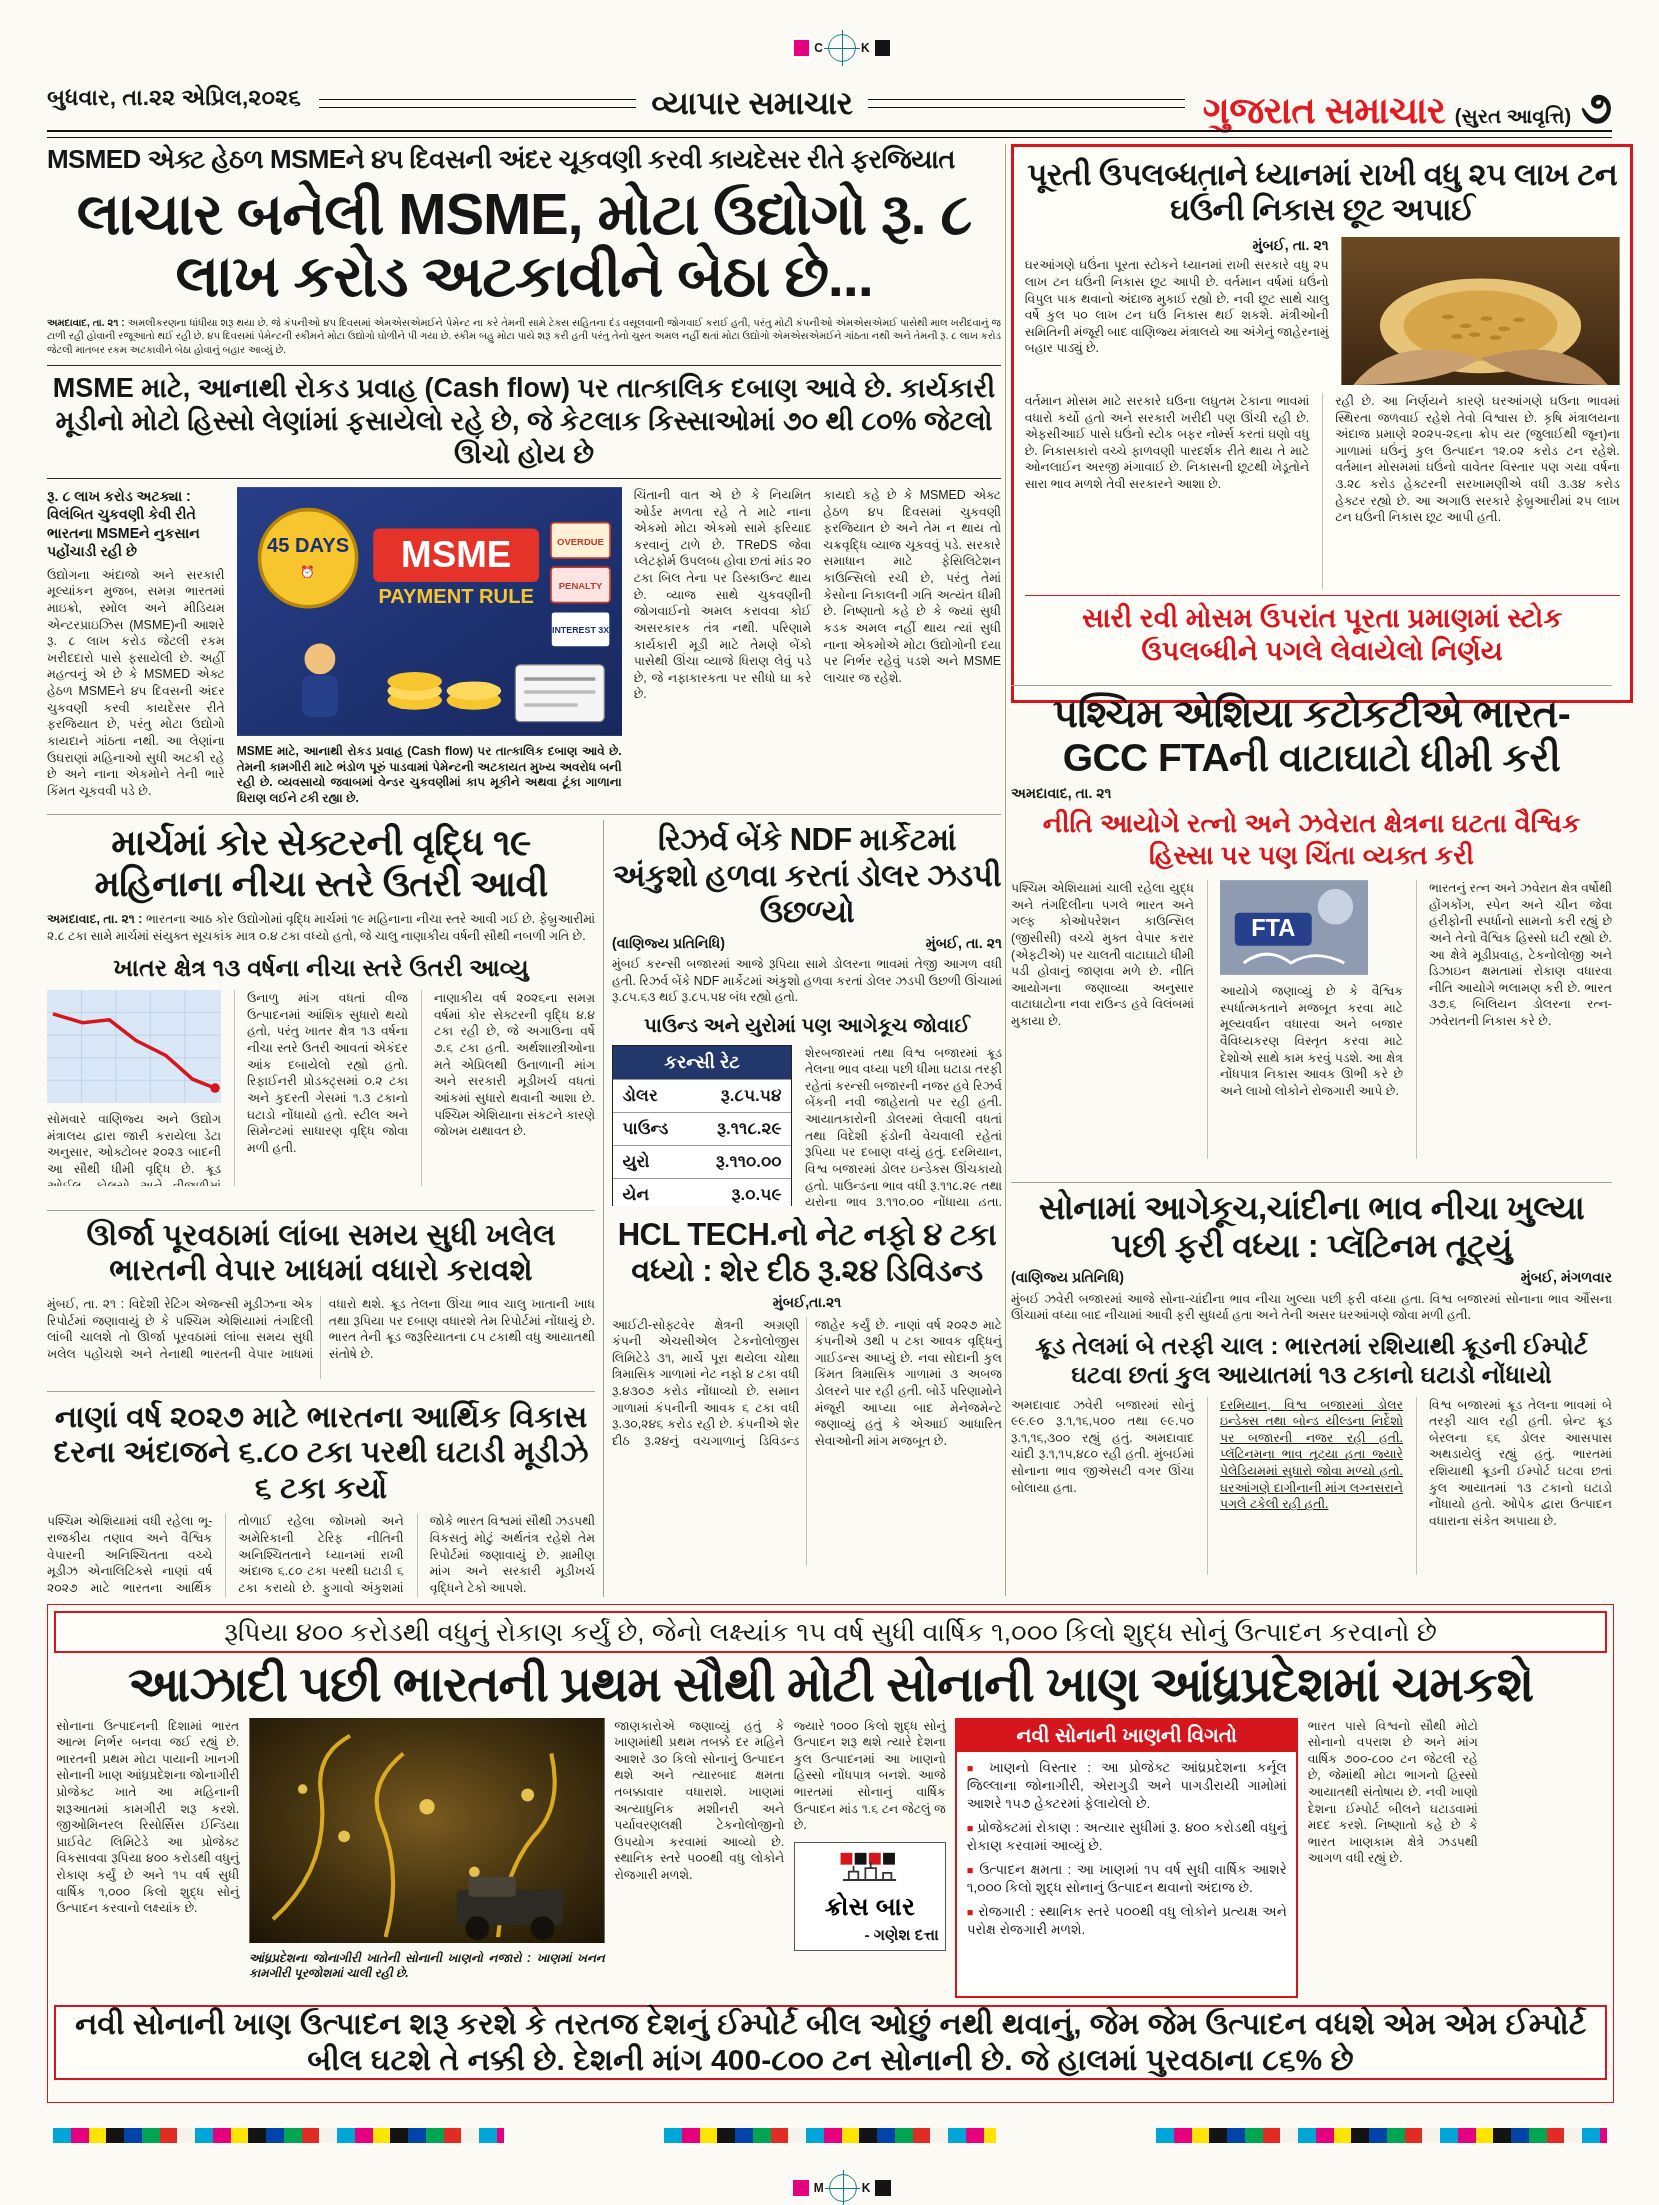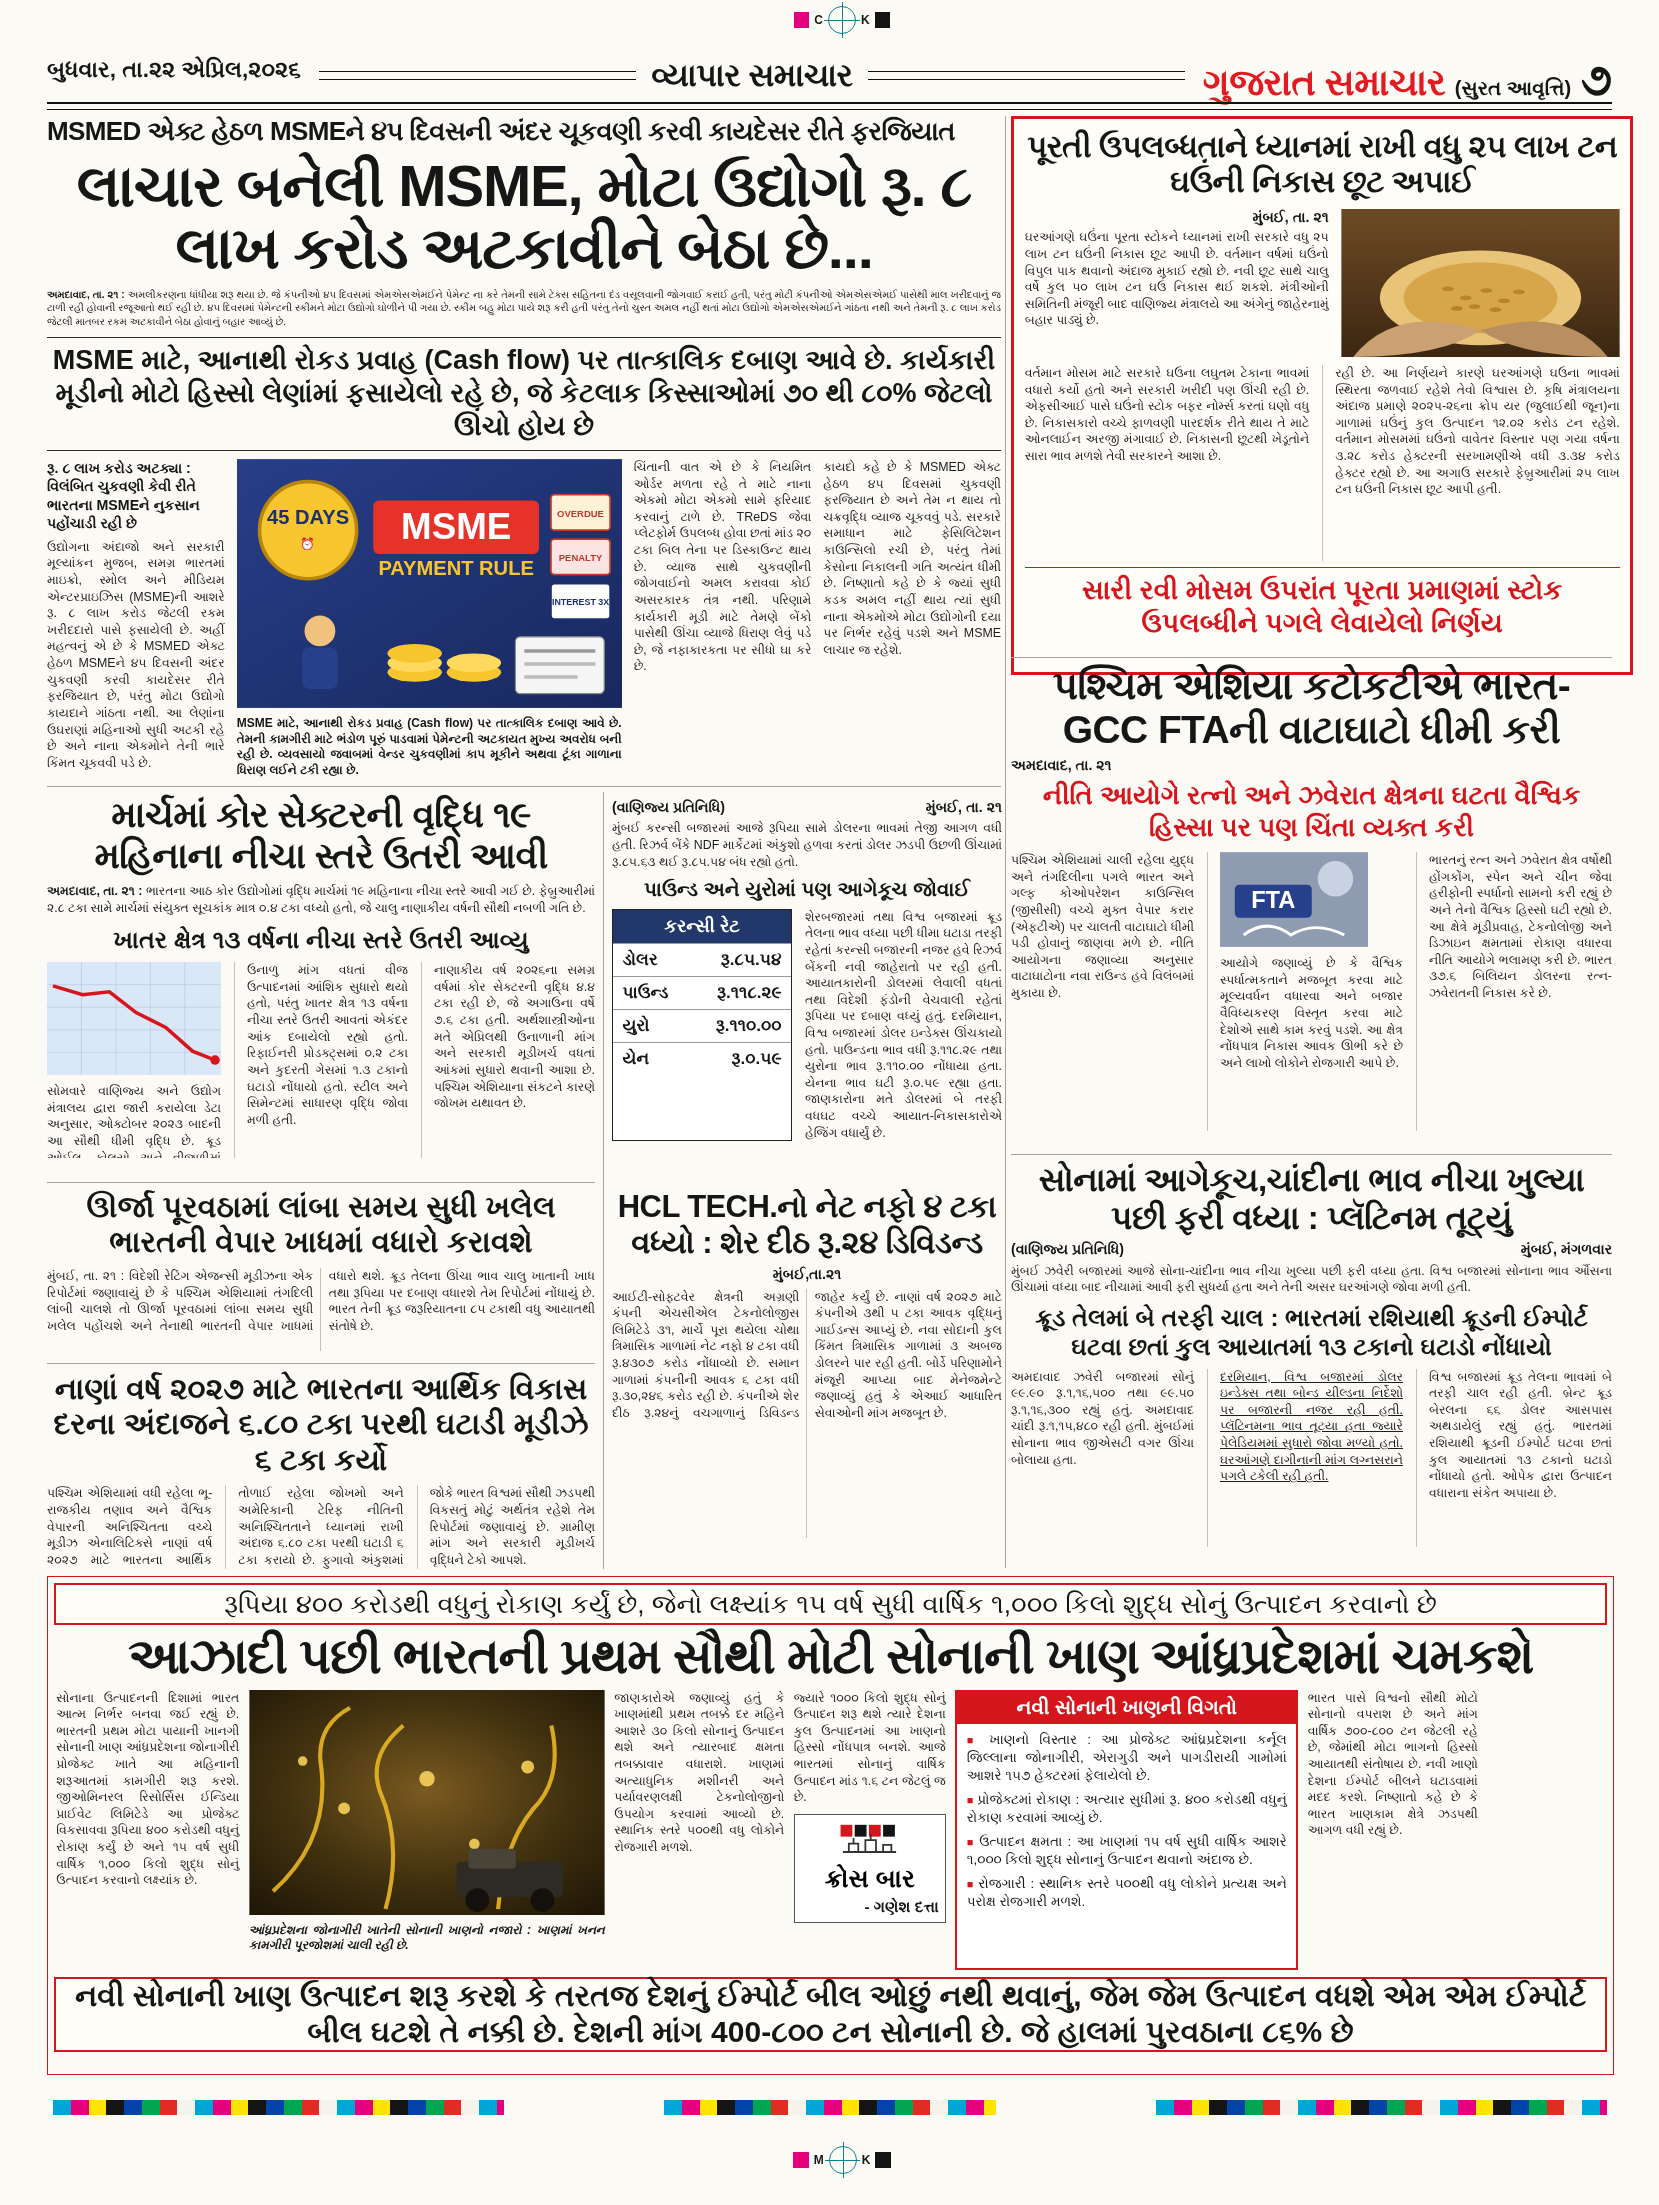--- a/index.html
+++ b/index.html
@@ -1,18 +1,18 @@
 <!DOCTYPE html>
 <html lang="gu" style="font-size:9.5px"><head>
 <meta charset="utf-8">
 <style>
   html,body{margin:0;padding:0;background:#d8d6d0;}
   .page{position:relative;width:1660px;height:2205px;background:#fcfaf4;
         font-family:"Liberation Sans","DejaVu Sans",sans-serif;color:#161616;overflow:hidden;}
-  .abs{position:absolute;}
+  .abs{position:absolute;margin-top:28px;}
   h1,h2,h3,p{margin:0;padding:0;}
   .center{text-align:center;}
   .red{color:#d6161d;}
   .kicker{font-size:26px;font-weight:800;letter-spacing:-0.6px;}
   .h-xl{font-size:58px;font-weight:800;line-height:1.06;letter-spacing:-1.2px;}
   .h-lg{font-size:36px;font-weight:800;line-height:1.14;letter-spacing:-0.6px;}
   .h-md{font-size:31px;font-weight:800;line-height:1.16;letter-spacing:-0.6px;}
   .h-sm{font-size:30px;font-weight:800;line-height:1.18;}
   .subhead{font-size:27px;font-weight:800;line-height:1.22;text-align:center;}
   .subhead-sm{font-size:24px;font-weight:800;line-height:1.22;text-align:center;}
@@ -191,20 +191,21 @@
       <div style="width:174px;border-left:0.6px solid #c7c1b4;padding-left:12px;">
         <p class="body-text">ઉનાળુ માંગ વધતાં વીજ ઉત્પાદનમાં આંશિક સુધારો થયો હતો, પરંતુ ખાતર ક્ષેત્ર ૧૩ વર્ષના નીચા સ્તરે ઉતરી આવતાં એકંદર આંક દબાયેલો રહ્યો હતો. રિફાઈનરી પ્રોડક્ટ્સમાં ૦.૨ ટકા અને કુદરતી ગેસમાં ૧.૩ ટકાનો ઘટાડો નોંધાયો હતો. સ્ટીલ અને સિમેન્ટમાં સાધારણ વૃદ્ધિ જોવા મળી હતી.</p>
       </div>
       <div style="width:174px;border-left:0.6px solid #c7c1b4;padding-left:12px;">
         <p class="body-text">નાણાકીય વર્ષ ૨૦૨૬ના સમગ્ર વર્ષમાં કોર સેક્ટરની વૃદ્ધિ ૪.૪ ટકા રહી છે, જે અગાઉના વર્ષે ૭.૬ ટકા હતી. અર્થશાસ્ત્રીઓના મતે એપ્રિલથી ઉનાળાની માંગ અને સરકારી મૂડીખર્ચ વધતાં આંકમાં સુધારો થવાની આશા છે. પશ્ચિમ એશિયાના સંકટને કારણે જોખમ યથાવત છે.</p>
       </div>
     </div>
   </div>
 
   <div class="abs article" style="left:612px;top:794px;width:390px;height:384px;">
+    <h2 class="h-md center">રિઝર્વ બેંકે NDF માર્કેટમાં અંકુશો હળવા કરતાં ડોલર ઝડપી ઉછળ્યો</h2>
     <div class="byline-row" style="margin-top:4.7px;">
       <span>(વાણિજ્ય પ્રતિનિધિ)</span>
       <span>મુંબઈ, તા. ૨૧</span>
     </div>
     <p class="body-text" style="margin-top:4.7px;">મુંબઈ કરન્સી બજારમાં આજે રૂપિયા સામે ડોલરના ભાવમાં તેજી આગળ વધી હતી. રિઝર્વ બેંકે NDF માર્કેટમાં અંકુશો હળવા કરતાં ડોલર ઝડપી ઉછળી ઊંચામાં રૂ.૮૫.૬૩ થઈ રૂ.૮૫.૫૪ બંધ રહ્યો હતો.</p>
     <div class="subhead-sm" style="font-size:20px;margin:7.1px 0;">પાઉન્ડ અને યુરોમાં પણ આગેકૂચ જોવાઈ</div>
     <div style="display:flex;gap:13px;overflow:hidden;">
       <div class="curr">
         <div class="curr-head">કરન્સી રેટ</div>
         <div class="curr-row">

